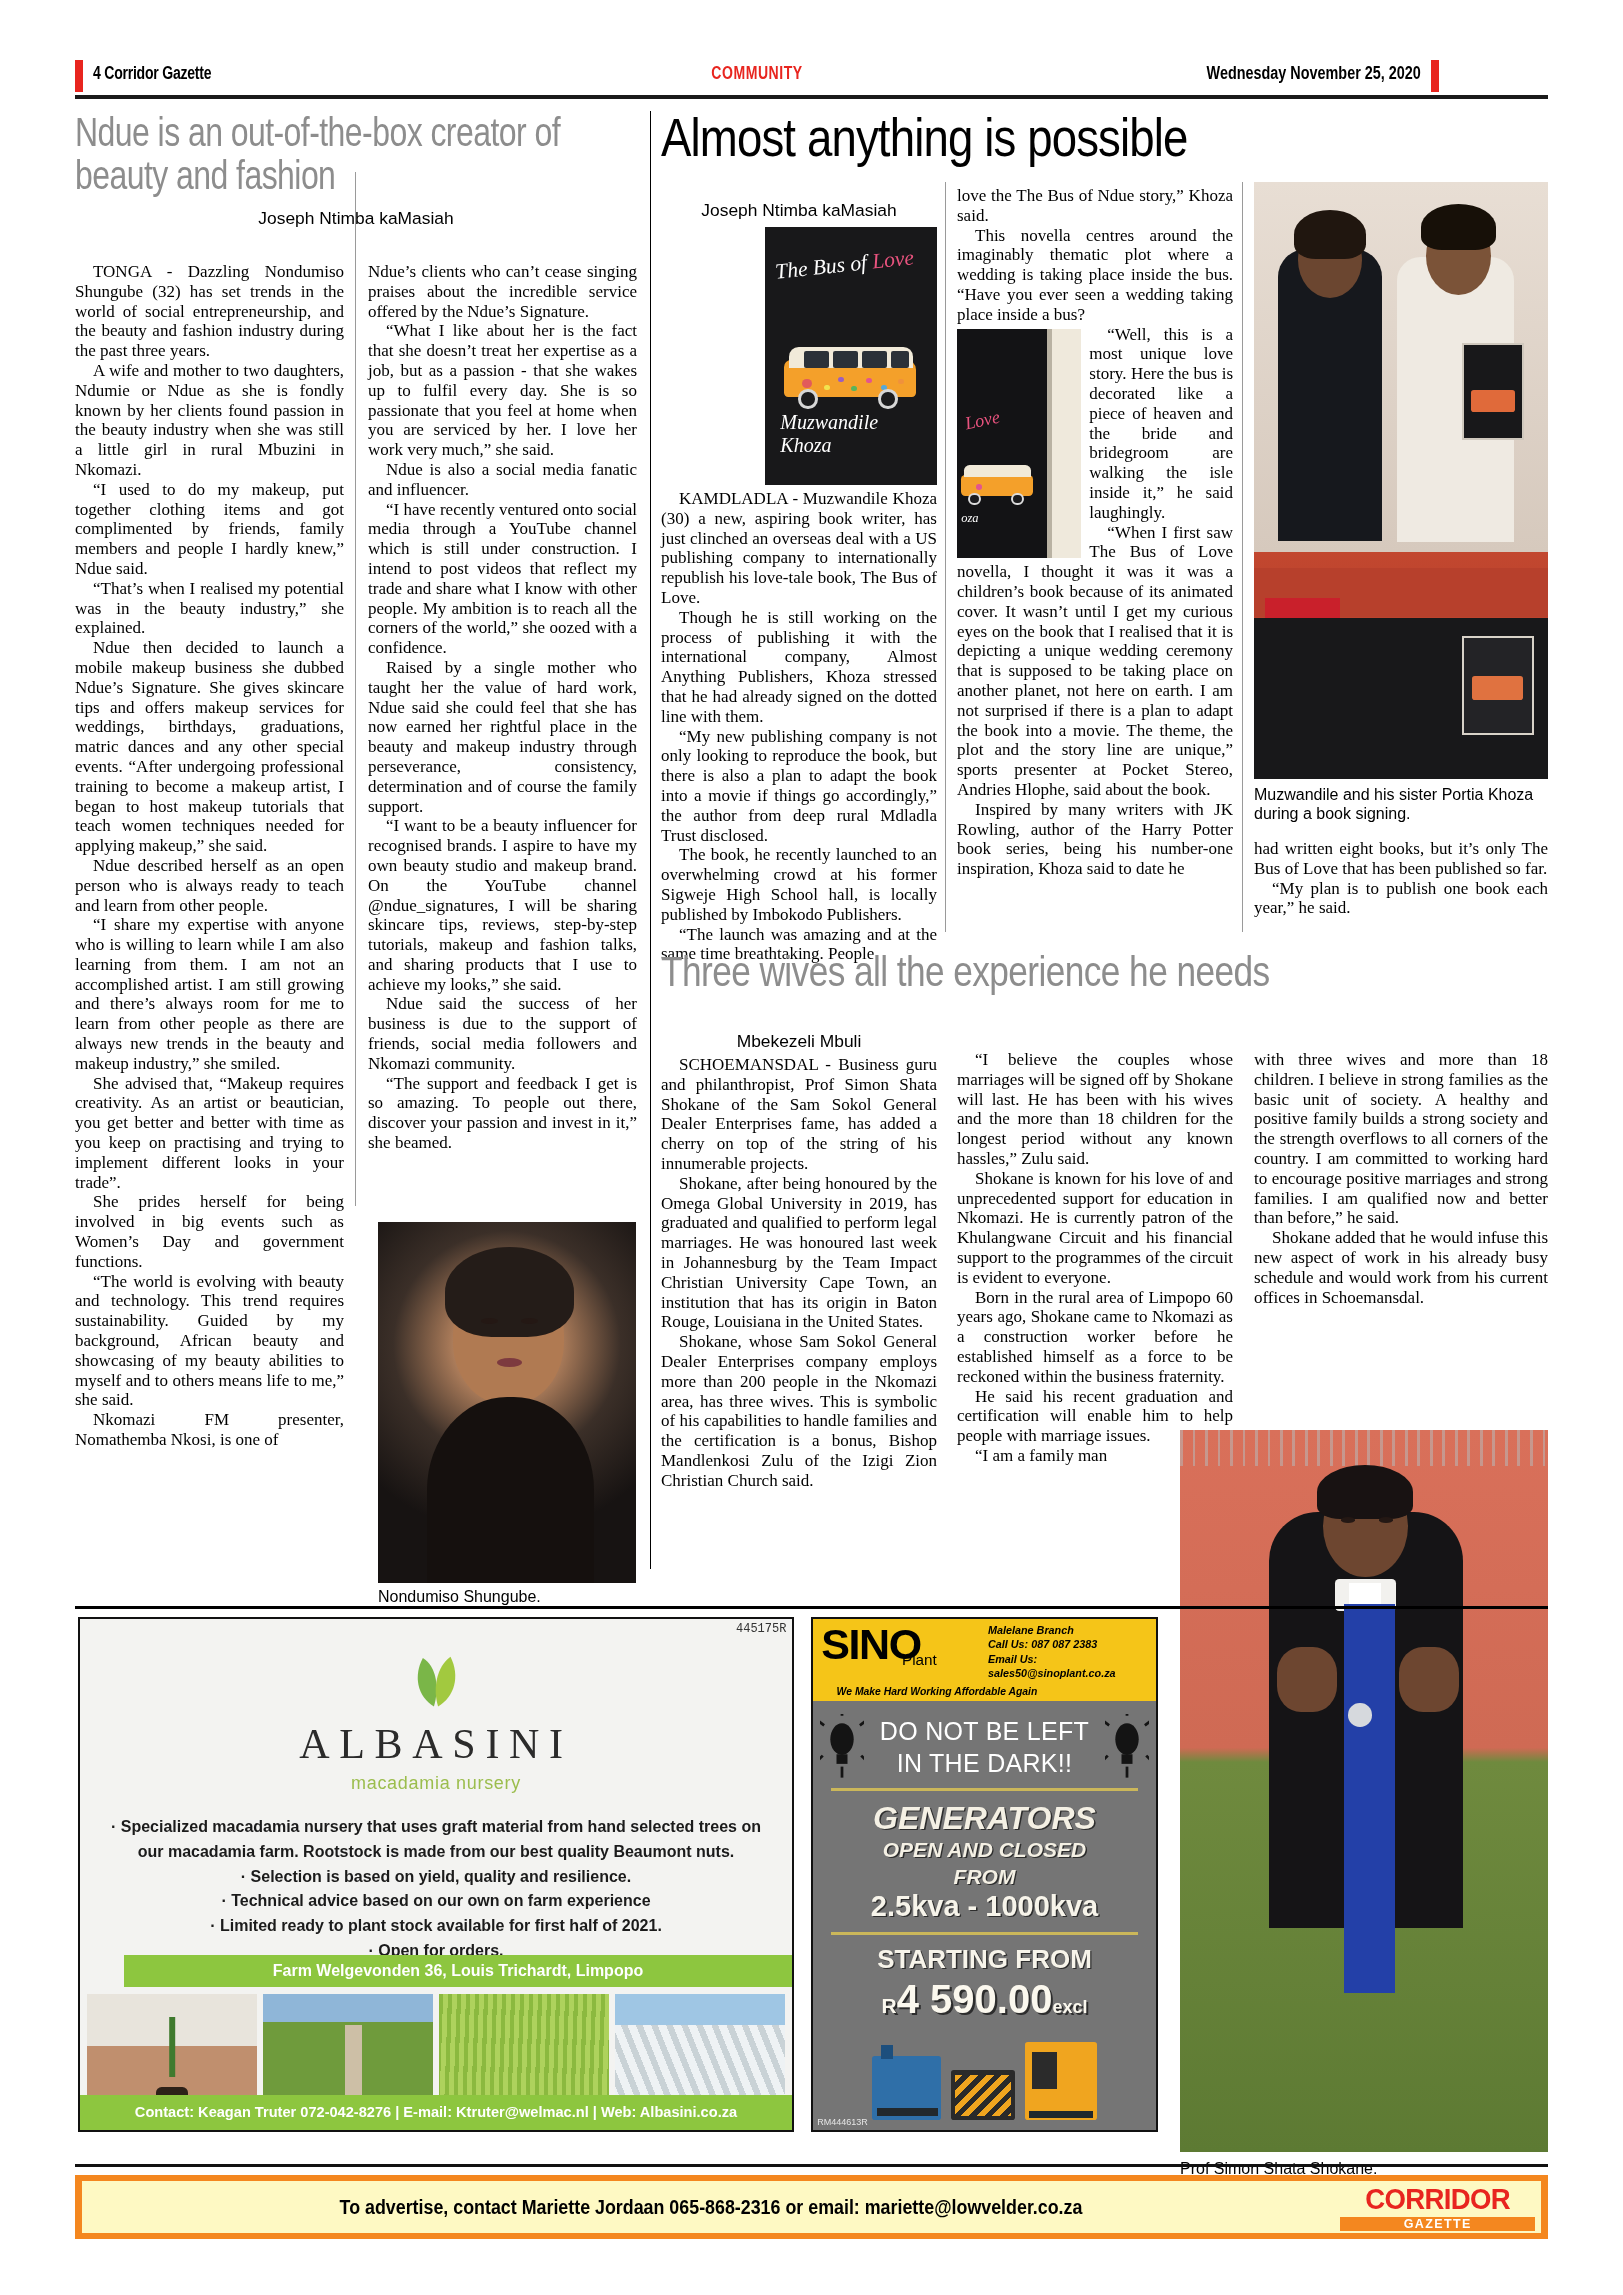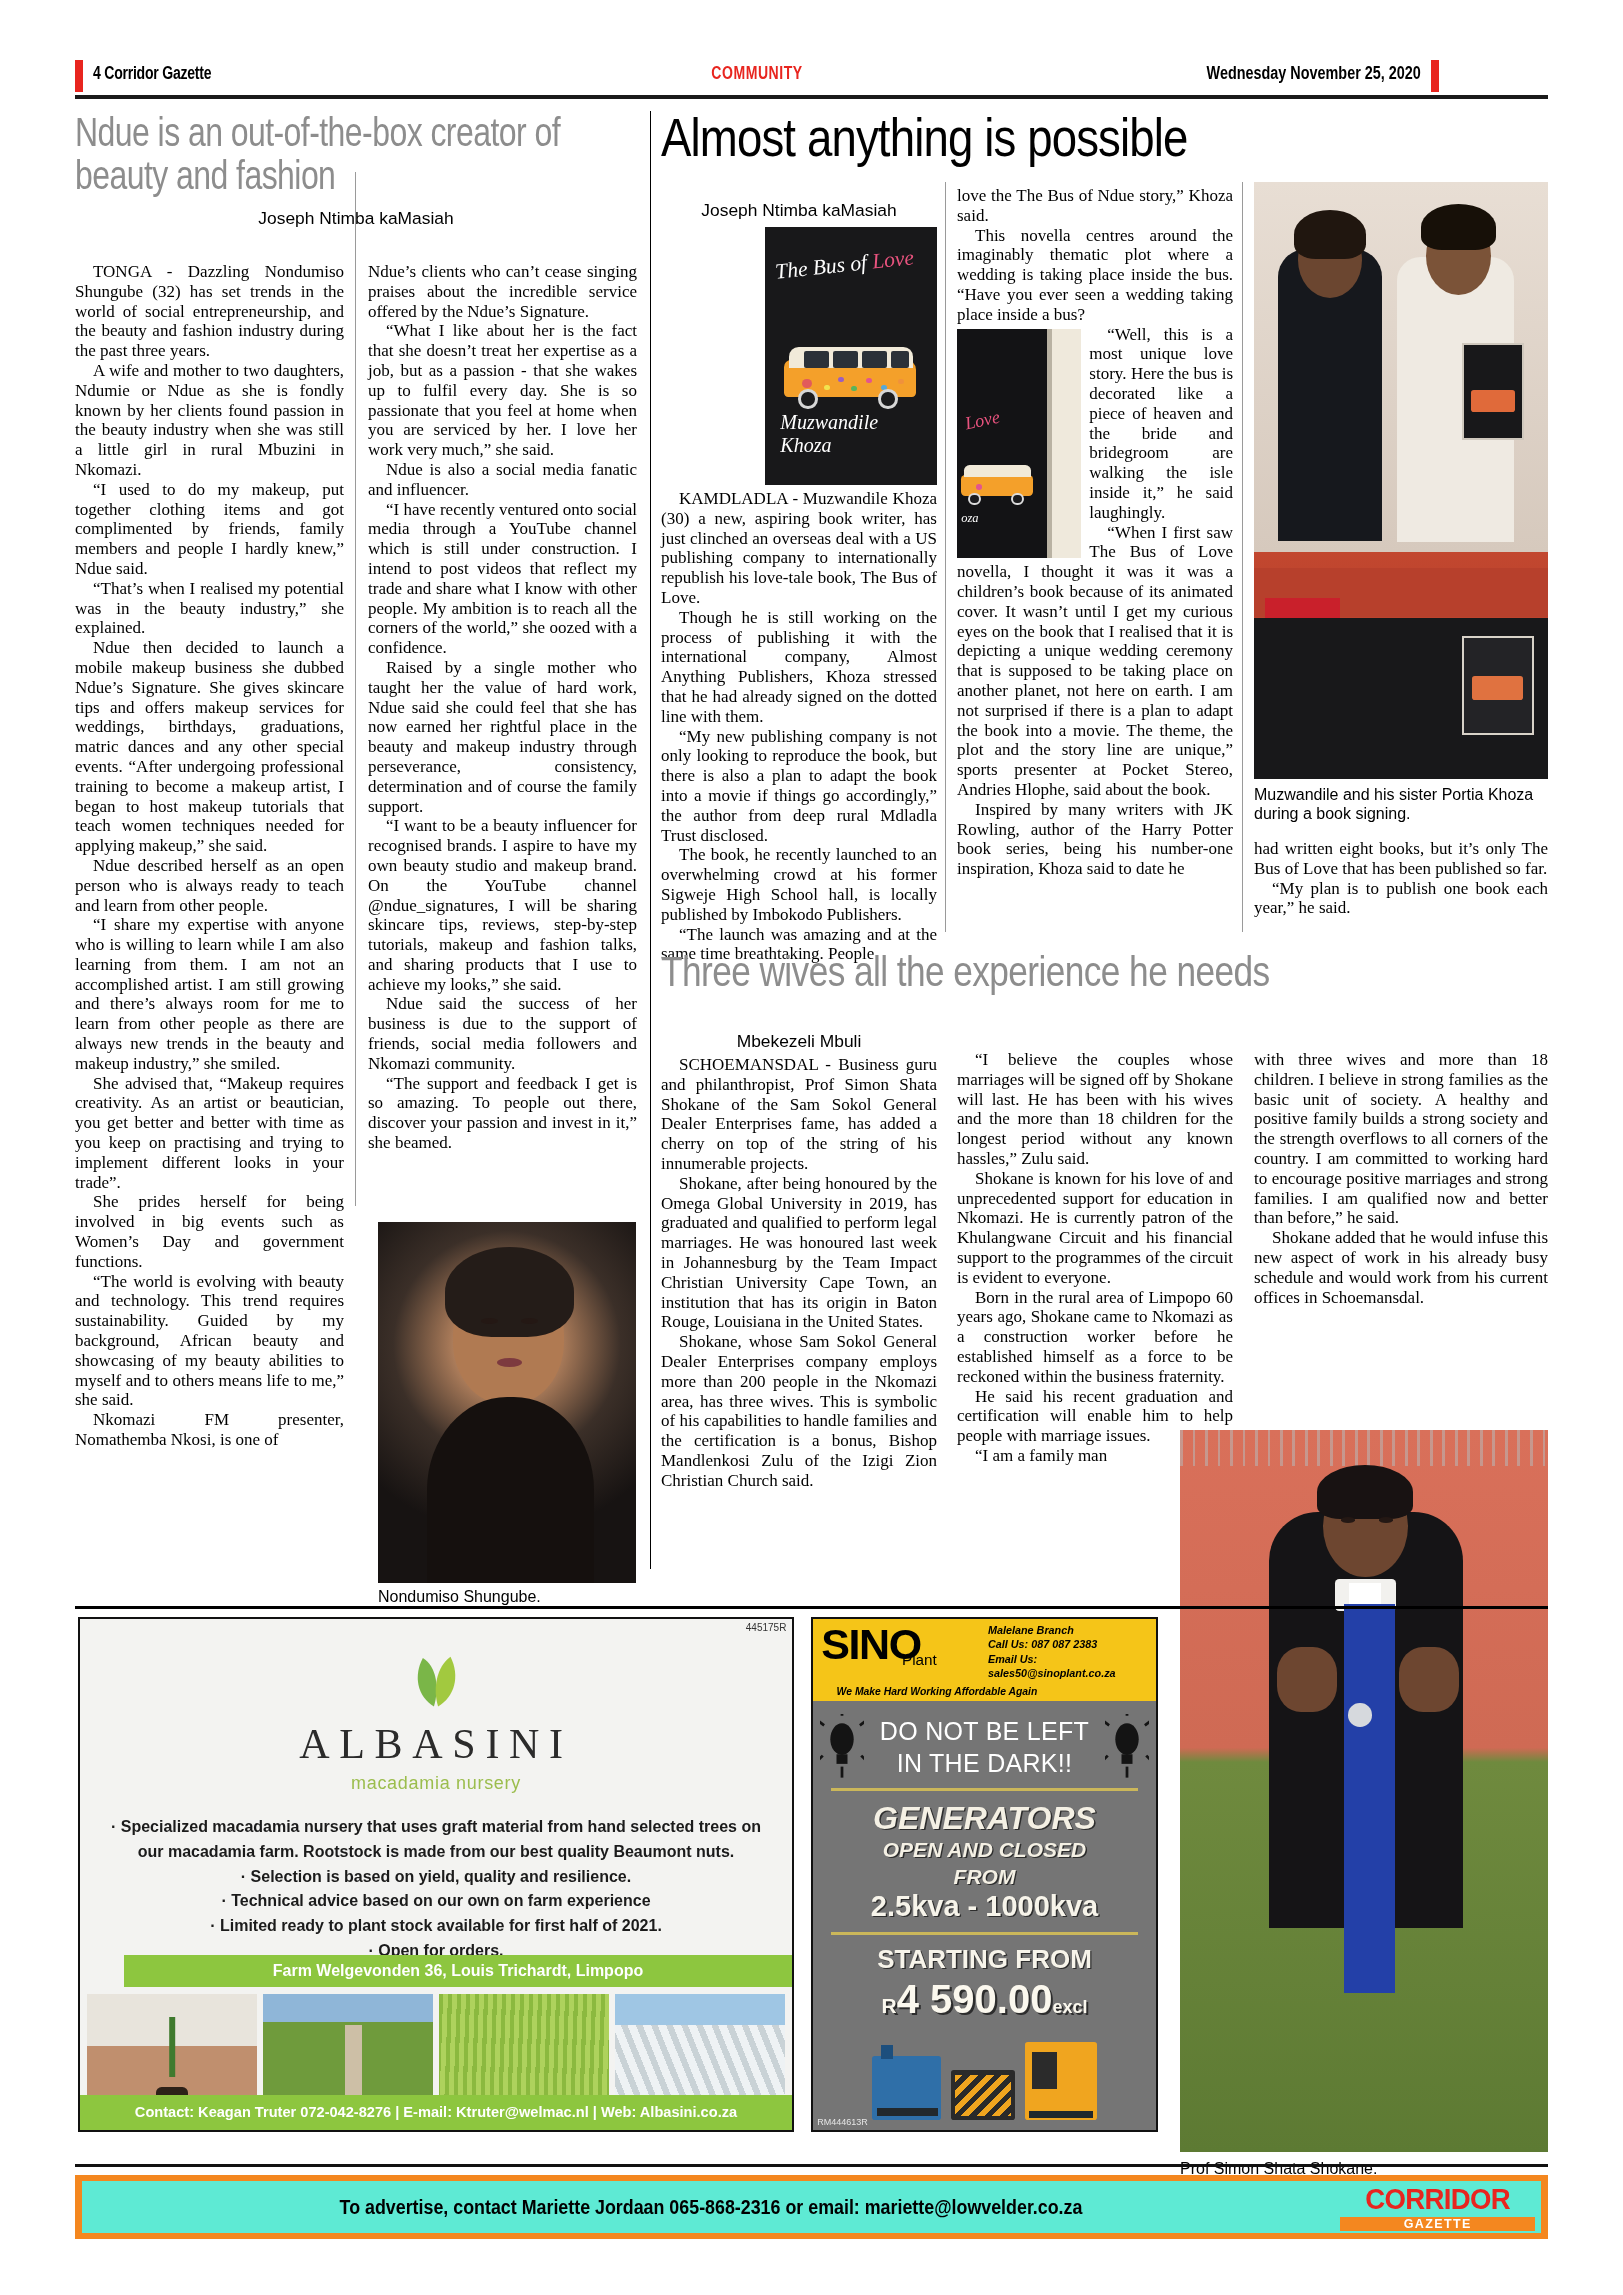--- a/index.html
+++ b/index.html
@@ -154,21 +154,21 @@
   }
   .nduecap { position: absolute; left: 378px; top: 1588px; width: 258px; }
 
   
   .ads-rule { position: absolute; left: 75px; top: 1606px; width: 1473px; height: 2.8px; background: #000; }
 
   .ad-albasini {
     position: absolute; left: 78px; top: 1617px; width: 716px; height: 515px;
     border: 2.1px solid #111; background: #f3f3f1; overflow: hidden;
   }
-  .ad-code { position: absolute; right: 5.6px; top: 2.8px; font-family:Liberation Sans, sans-serif; font-size: 10px; color:#333; }
+  .ad-code { position: absolute; right: 5.6px; top: 2.8px; font-family:Liberation Mono, monospace; font-size: 12px; color:#333; }
   .alb-leaf { position: absolute; left: 50%; top: 32px; transform: translateX(-50%); }
   .alb-name {
     position: absolute; left: 0; right: 0; top: 101px; text-align: center;
     font-family: "Liberation Serif", serif; font-size: 42px; letter-spacing: 9.7px;
     color: #2b2b2b;
   }
   .alb-sub {
     position: absolute; left: 0; right: 0; top: 154px; text-align: center;
     font-family: "Liberation Sans", sans-serif; font-size: 18px; color: #9bbd4d;
     letter-spacing: 0.7px;
@@ -246,21 +246,21 @@
   .sino-code { position: absolute; left: 4.2px; bottom: 2.8px; font-family:"Liberation Sans",sans-serif; font-size: 9px; color:#e6e6e6; }
   .sino-gens { position: absolute; left: 0; right: 0; bottom: 9.7px; height: 89px; display:flex; gap:9.7px; justify-content:center; align-items:flex-end; }
 
   
   .footer-rule { position: absolute; left: 75px; top: 2164px; width: 1473px; height: 2.8px; background: #111; }
   .footer {
     position: absolute; left: 75px; top: 2175px; width: 1473px; height: 64px;
     background: #f4871f;
   }
   .footer-inner {
-    position: absolute; left: 7px; top: 5.6px; right: 7px; bottom: 5.6px; background: #5eead4;
+    position: absolute; left: 7px; top: 5.6px; right: 7px; bottom: 5.6px; background: #fef9c3;
     display: flex; align-items: center;
   }
   .footer-text {
     flex: 1; text-align: center;
     font-family: "Liberation Sans", sans-serif; font-weight: bold; font-size: 19.4px;
     transform: scaleX(0.92);
   }
   .footer-logo { width: 201px; text-align: center; padding-right: 5.6px; }
   .fl-main {
     font-family: "Liberation Sans", sans-serif; font-weight: bold; font-size: 29px;

